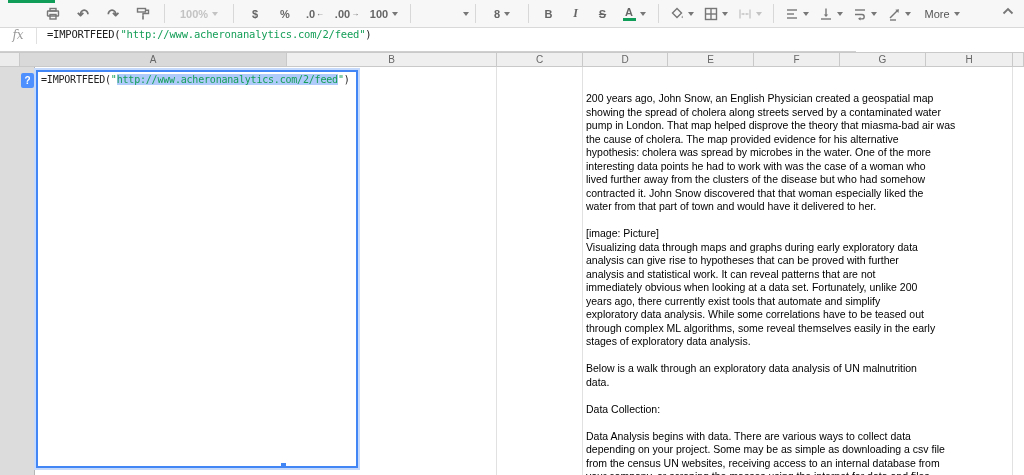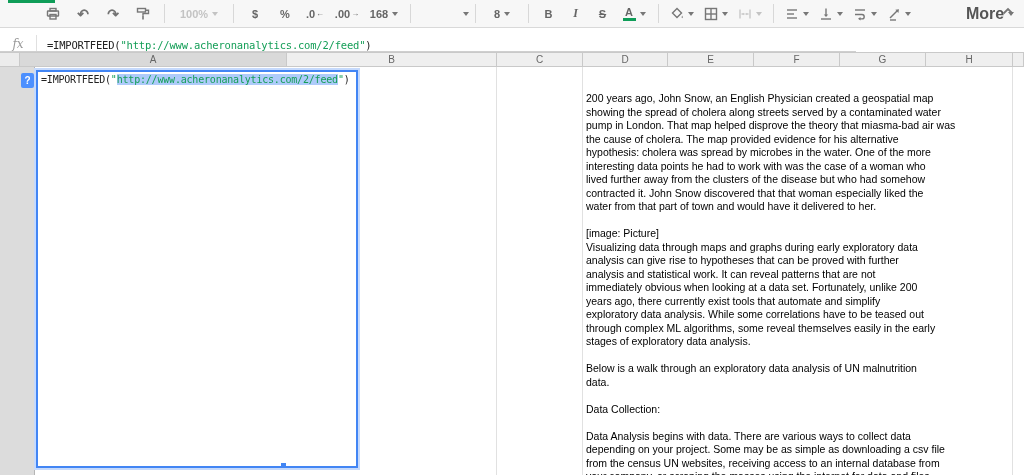--- a/index.html
+++ b/index.html
@@ -30,29 +30,29 @@
   .disabled { color:#c3c3c3 !important;justify-content:center; }
   .glyph { font-size:14px; font-weight:bold; color:#737373; }
   svg.icon { display:block; }
   svg.icon * { stroke:#777; fill:none; stroke-width:1.4; }
   svg.icon .fill { fill:#777; stroke:none; }
   svg.icon.dis * { stroke:#c8c8c8; }
   svg.icon.dis .fill { fill:#c8c8c8; stroke:none; }
   .mini-arrow { font-size:8px; font-weight:bold; vertical-align:-2px; margin-left:1px; }
   .a-underline { display:block; width:13px; height:3px; background:#0f9d58; margin-top:0px; }
   .text-color-stack { display:flex; flex-direction:column; align-items:center; line-height:11px; }
-  #more-btn { font-size:16px; font-weight:bold; color:#555; width:52px;margin-left:48px; }
+  #more-btn { font-size:11px; font-weight:normal; color:#555; width:52px; }
   #collapse-btn { position:absolute; right:10px; top:7px; cursor:pointer; }
   #green-bar { position:absolute; left:8px; top:0; width:47px; height:3px; background:#0f9d58; }
 
   
   #formula-bar {
     position:absolute; left:0; top:28px; width:856px; height:24px;
     background:#fff; border-bottom:1px solid #cfcfcf;
-    display:flex; align-items:flex-end;
+    display:flex; align-items:flex-start;
   }
   #fx-label {
     width:36px; text-align:center; font-family:"DejaVu Serif", serif;
     font-style:italic; font-size:12px; color:#9a9a9a;
   }
   #fb-divider { width:1px; height:16px; background:#e0e0e0; }
   #formula-input {
     flex:1; padding-left:10px; font-family:"DejaVu Sans Mono", monospace;
     font-size:10.5px; letter-spacing:-0.2px; color:#222; white-space:nowrap;
   }
@@ -148,21 +148,21 @@
     </div>
     <div class="tb-btn w30">
       <span>.0</span>
       <span class="mini-arrow">←</span>
     </div>
     <div class="tb-btn w34">
       <span>.00</span>
       <span class="mini-arrow">→</span>
     </div>
     <div class="tb-btn w40">
-      <span>168</span>
+      <span>100</span>
       <span class="caret"></span>
     </div>
     <div class="tb-sep"></div>
     <div class="tb-btn" style="width:52px; justify-content:flex-end">
       <span class="caret"></span>
     </div>
     <div class="tb-sep"></div>
     <div class="tb-btn w40">
       <span>8</span>
       <span class="caret"></span>

